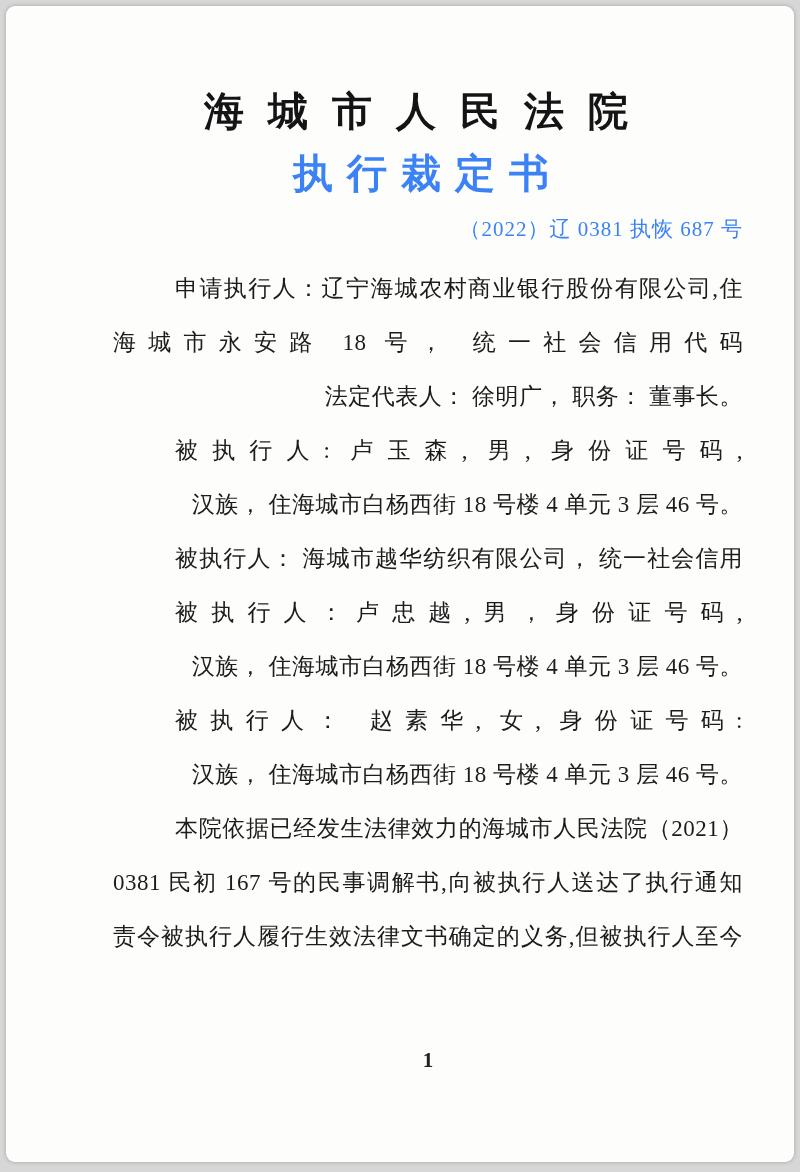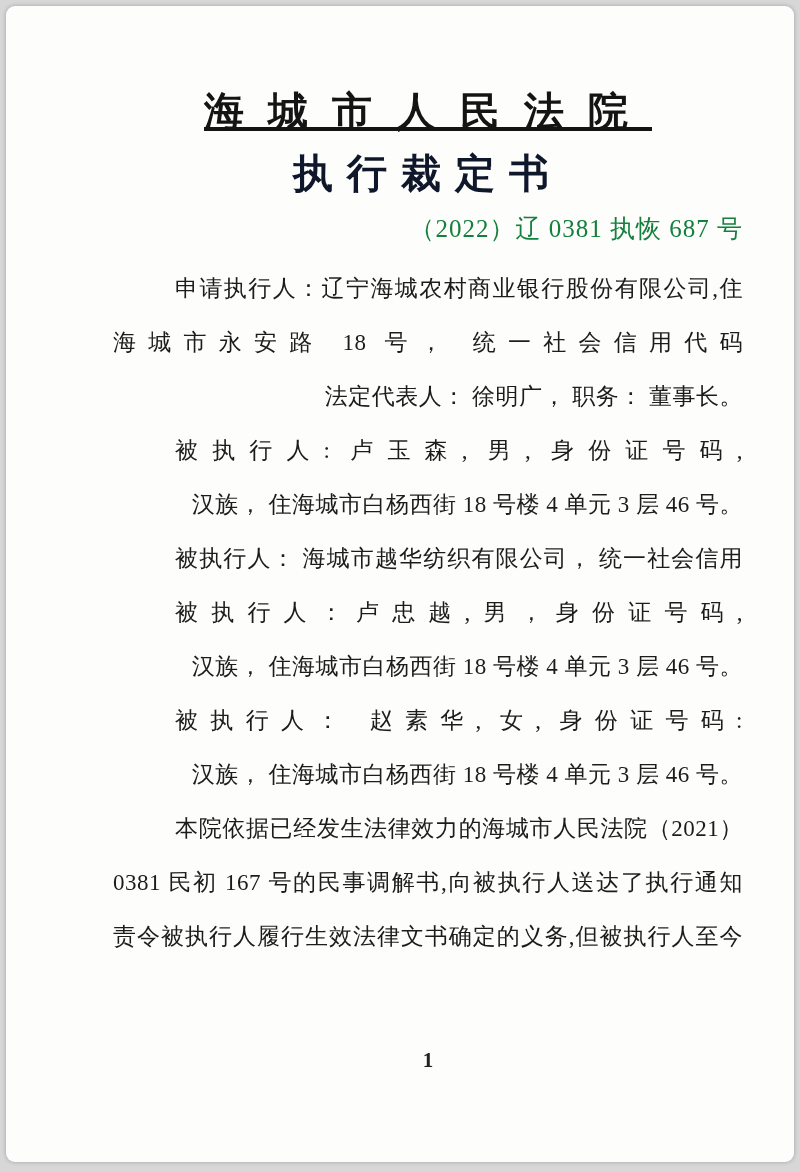--- a/index.html
+++ b/index.html
@@ -28,38 +28,37 @@
     top: 0;
   }
   .court {
     margin: 82px 0 0 0;
     text-align: center;
     font-size: 40px;
     line-height: 48px;
     font-weight: bold;
     letter-spacing: 24px;
     color: #141414;
-    text-decoration: underline;
   }
   .title {
     margin: 14px 0 0 0;
     text-align: center;
     font-size: 40px;
     line-height: 48px;
     font-weight: bold;
     letter-spacing: 14px;
-    color: #0f172a;
+    color: #3b82f6;
   }
   .caseno {
     margin-top: 16px;
     text-align: right;
-    font-size: 25px;
+    font-size: 21px;
     line-height: 30px;
     letter-spacing: 1px;
-    color: #15803d;
+    color: #3b82f6;
   }
   .docbody {
     margin-top: 18px;
     font-size: 23px;
     color: #1c1c1c;
     letter-spacing: 0.5px;
   }
   .line {
     height: 54px;
     line-height: 54px;

